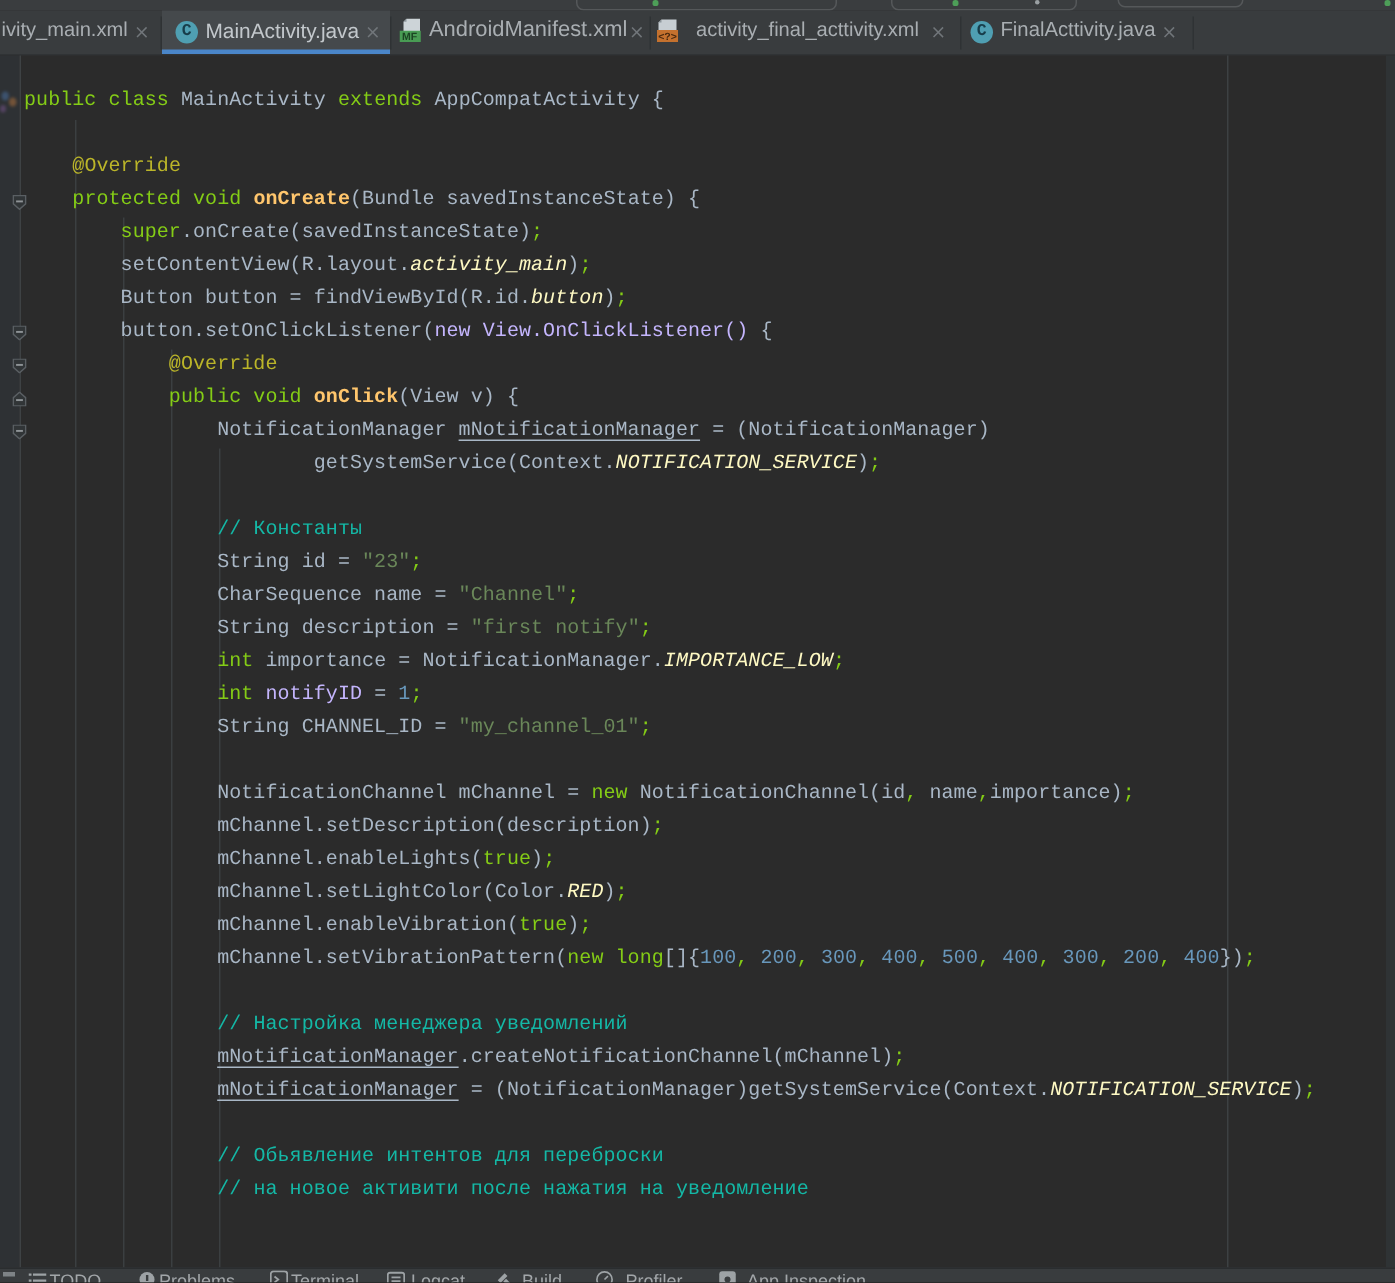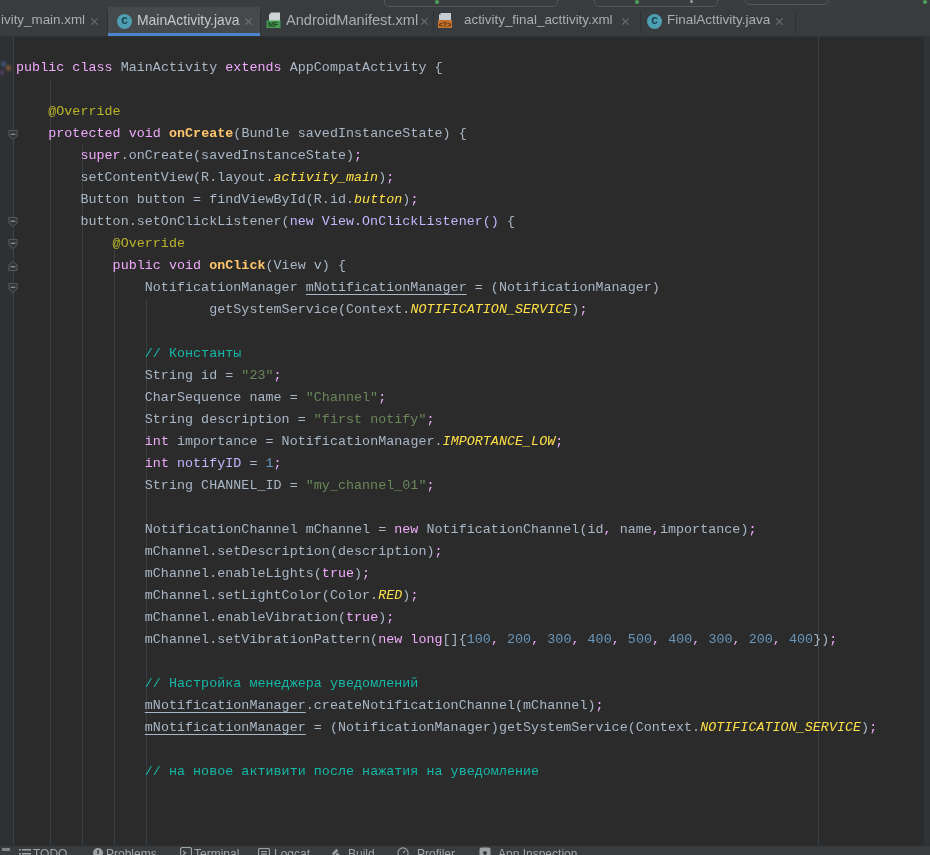--- a/index.html
+++ b/index.html
@@ -21,22 +21,22 @@
   #barline{left:0;top:36px;width:930px;height:1px;background:#303335;}
   .cicon{position:absolute;width:15px;height:15px;border-radius:50%;background:#4f9fb2;color:#173d4a;font-family:"Liberation Mono",monospace;font-weight:bold;font-size:11px;text-align:center;line-height:15px;}
   
   #editor{left:0;top:37px;width:930px;height:808px;background:#2b2b2b;}
   .vline{position:absolute;width:1px;background:#3b3f41;}
   #gutline{left:13px;top:37px;width:1px;height:808px;background:#3e4244;}
   #marginline{left:818px;top:37px;width:1px;height:808px;background:#3d4143;}
   #scrollstrip{left:924px;top:37px;width:6px;height:808px;background:#2f3335;}
   #code{left:16px;top:57px;font-family:"Liberation Mono",monospace;font-size:13.33px;line-height:22px;letter-spacing:0.05px;color:#a9b7c6;}
   #code div{height:22px;white-space:pre;}
-  .k{color:#f0abfc;} .a{color:#bbb529;} .m{color:#ffc66d;font-weight:bold;} .s{color:#6a8759;}
-  .n{color:#6897bb;} .c{color:#fde047;font-style:italic;} .cm{color:#14b8a6;}
+  .k{color:#84cc16;} .a{color:#bbb529;} .m{color:#ffc66d;font-weight:bold;} .s{color:#6a8759;}
+  .n{color:#6897bb;} .c{color:#fef9c3;font-style:italic;} .cm{color:#14b8a6;}
   .d{color:#c4b5fd;} .u{text-decoration:underline;text-underline-offset:3px;}
   .fold{position:absolute;left:8px;width:10px;height:10px;}
   
   #bbar{left:0;top:845px;width:930px;height:10px;background:#393c3e;border-top:1px solid #2a2d2f;box-sizing:border-box;}
   .bitem{position:absolute;top:847px;font-size:12px;color:#a2a6a9;white-space:nowrap;}
   .bicon{position:absolute;top:847px;width:12px;height:12px;}
 </style>
 </head>
 <body>
 <div id="page">
@@ -152,20 +152,21 @@
 <div>                mChannel.setDescription(description)<span class="k">;</span></div>
 <div>                mChannel.enableLights(<span class="k">true</span>)<span class="k">;</span></div>
 <div>                mChannel.setLightColor(Color.<span class="c">RED</span>)<span class="k">;</span></div>
 <div>                mChannel.enableVibration(<span class="k">true</span>)<span class="k">;</span></div>
 <div>                mChannel.setVibrationPattern(<span class="k">new long</span>[]{<span class="n">100</span><span class="k">,</span> <span class="n">200</span><span class="k">,</span> <span class="n">300</span><span class="k">,</span> <span class="n">400</span><span class="k">,</span> <span class="n">500</span><span class="k">,</span> <span class="n">400</span><span class="k">,</span> <span class="n">300</span><span class="k">,</span> <span class="n">200</span><span class="k">,</span> <span class="n">400</span>})<span class="k">;</span></div>
 <div>&nbsp;</div>
 <div>                <span class="cm">// Настройка менеджера уведомлений</span></div>
 <div>                <span class="u">mNotificationManager</span>.createNotificationChannel(mChannel)<span class="k">;</span></div>
 <div>                <span class="u">mNotificationManager</span> = (NotificationManager)getSystemService(Context.<span class="c">NOTIFICATION_SERVICE</span>)<span class="k">;</span></div>
 <div>&nbsp;</div>
+<div>                <span class="cm">// Обьявление интентов для переброски</span></div>
 <div>                <span class="cm">// на новое активити после нажатия на уведомление</span></div>
   </div>
 
   <div class="abs" id="bbar"></div>
   <div class="abs" style="left:2px;top:848px;width:8px;height:3px;background:#7e8386;"></div>
   <svg class="bicon" style="left:19px;" width="12" height="12" viewBox="0 0 12 12">
       <rect x="0" y="2" width="2" height="1.5" fill="#9da2a5"></rect>
       <rect x="3" y="2" width="9" height="1.5" fill="#9da2a5"></rect>
       <rect x="0" y="6" width="2" height="1.5" fill="#9da2a5"></rect>
       <rect x="3" y="6" width="9" height="1.5" fill="#9da2a5"></rect>

